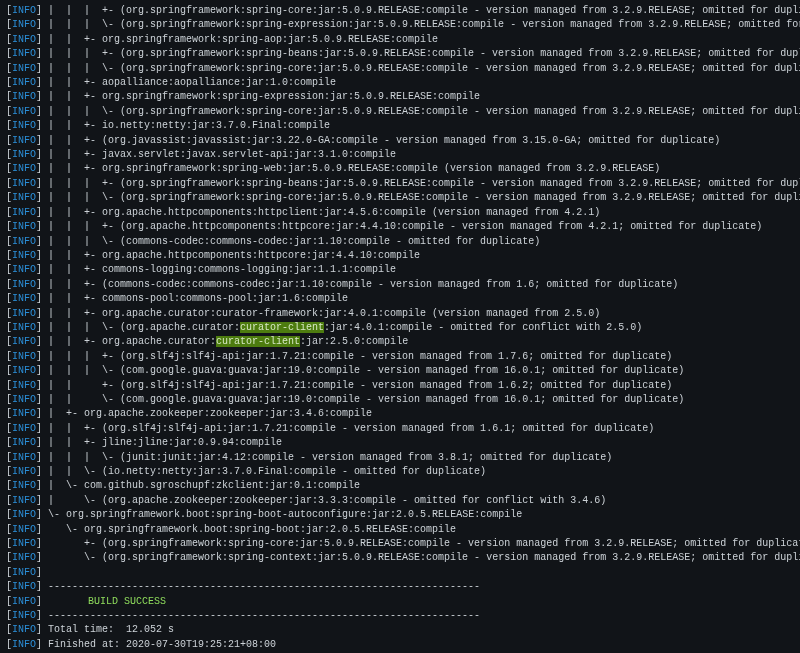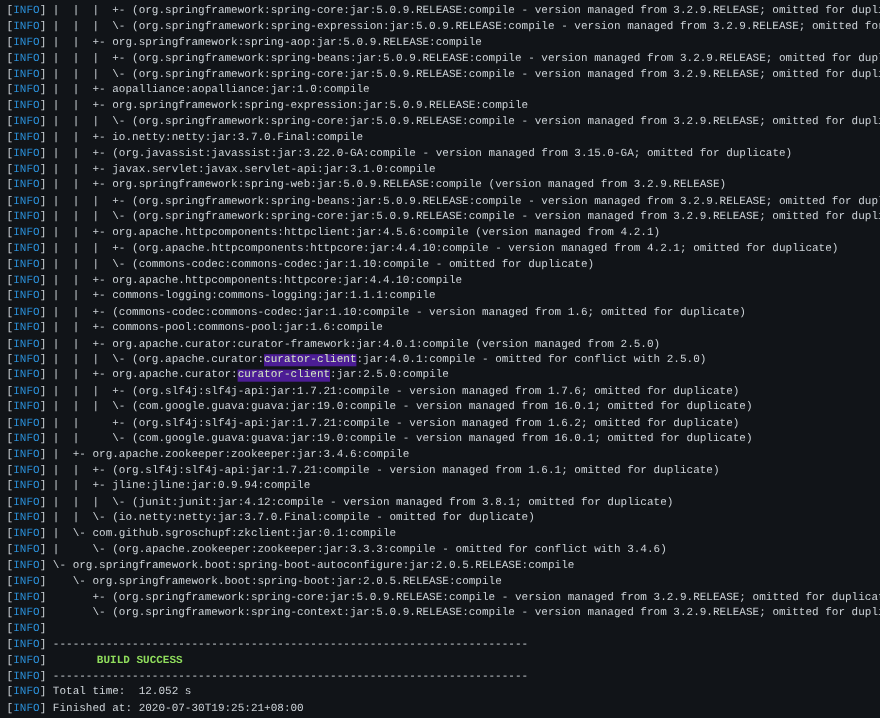--- a/index.html
+++ b/index.html
@@ -16,26 +16,26 @@
   }
   #console {
     padding: 4px 6px;
     white-space: pre;
   }
   .line { display: block; }
   .bracket { color: #cdd3d8; }
   .level-info { color: #2b8fd8; } 
   .tree, .text { color: #cdd3d8; }
   .highlight {
-    background: #4c1d95; 
+    background: #4d7c0f; 
     color: #d6e8c4;
   }
   .success {
     color: #8fdc5c;
-    font-weight: bold;
+    font-weight: normal;
     padding-left: 40px;
   }
   .dashes { color: #cdd3d8; }
 </style>
 </head>
 <body>
 
 <div id="console"><span class="line"><span class="bracket">[<span class="level-info">INFO</span>] </span><span class="tree">|  |  |  +- </span><span class="text">(org.springframework:spring-core:jar:5.0.9.RELEASE:compile - version managed from 3.2.9.RELEASE; omitted for duplicate)</span></span><span class="line"><span class="bracket">[<span class="level-info">INFO</span>] </span><span class="tree">|  |  |  \- </span><span class="text">(org.springframework:spring-expression:jar:5.0.9.RELEASE:compile - version managed from 3.2.9.RELEASE; omitted for duplicate)</span></span><span class="line"><span class="bracket">[<span class="level-info">INFO</span>] </span><span class="tree">|  |  +- </span><span class="text">org.springframework:spring-aop:jar:5.0.9.RELEASE:compile</span></span><span class="line"><span class="bracket">[<span class="level-info">INFO</span>] </span><span class="tree">|  |  |  +- </span><span class="text">(org.springframework:spring-beans:jar:5.0.9.RELEASE:compile - version managed from 3.2.9.RELEASE; omitted for duplicate)</span></span><span class="line"><span class="bracket">[<span class="level-info">INFO</span>] </span><span class="tree">|  |  |  \- </span><span class="text">(org.springframework:spring-core:jar:5.0.9.RELEASE:compile - version managed from 3.2.9.RELEASE; omitted for duplicate)</span></span><span class="line"><span class="bracket">[<span class="level-info">INFO</span>] </span><span class="tree">|  |  +- </span><span class="text">aopalliance:aopalliance:jar:1.0:compile</span></span><span class="line"><span class="bracket">[<span class="level-info">INFO</span>] </span><span class="tree">|  |  +- </span><span class="text">org.springframework:spring-expression:jar:5.0.9.RELEASE:compile</span></span><span class="line"><span class="bracket">[<span class="level-info">INFO</span>] </span><span class="tree">|  |  |  \- </span><span class="text">(org.springframework:spring-core:jar:5.0.9.RELEASE:compile - version managed from 3.2.9.RELEASE; omitted for duplicate)</span></span><span class="line"><span class="bracket">[<span class="level-info">INFO</span>] </span><span class="tree">|  |  +- </span><span class="text">io.netty:netty:jar:3.7.0.Final:compile</span></span><span class="line"><span class="bracket">[<span class="level-info">INFO</span>] </span><span class="tree">|  |  +- </span><span class="text">(org.javassist:javassist:jar:3.22.0-GA:compile - version managed from 3.15.0-GA; omitted for duplicate)</span></span><span class="line"><span class="bracket">[<span class="level-info">INFO</span>] </span><span class="tree">|  |  +- </span><span class="text">javax.servlet:javax.servlet-api:jar:3.1.0:compile</span></span><span class="line"><span class="bracket">[<span class="level-info">INFO</span>] </span><span class="tree">|  |  +- </span><span class="text">org.springframework:spring-web:jar:5.0.9.RELEASE:compile (version managed from 3.2.9.RELEASE)</span></span><span class="line"><span class="bracket">[<span class="level-info">INFO</span>] </span><span class="tree">|  |  |  +- </span><span class="text">(org.springframework:spring-beans:jar:5.0.9.RELEASE:compile - version managed from 3.2.9.RELEASE; omitted for duplicate)</span></span><span class="line"><span class="bracket">[<span class="level-info">INFO</span>] </span><span class="tree">|  |  |  \- </span><span class="text">(org.springframework:spring-core:jar:5.0.9.RELEASE:compile - version managed from 3.2.9.RELEASE; omitted for duplicate)</span></span><span class="line"><span class="bracket">[<span class="level-info">INFO</span>] </span><span class="tree">|  |  +- </span><span class="text">org.apache.httpcomponents:httpclient:jar:4.5.6:compile (version managed from 4.2.1)</span></span><span class="line"><span class="bracket">[<span class="level-info">INFO</span>] </span><span class="tree">|  |  |  +- </span><span class="text">(org.apache.httpcomponents:httpcore:jar:4.4.10:compile - version managed from 4.2.1; omitted for duplicate)</span></span><span class="line"><span class="bracket">[<span class="level-info">INFO</span>] </span><span class="tree">|  |  |  \- </span><span class="text">(commons-codec:commons-codec:jar:1.10:compile - omitted for duplicate)</span></span><span class="line"><span class="bracket">[<span class="level-info">INFO</span>] </span><span class="tree">|  |  +- </span><span class="text">org.apache.httpcomponents:httpcore:jar:4.4.10:compile</span></span><span class="line"><span class="bracket">[<span class="level-info">INFO</span>] </span><span class="tree">|  |  +- </span><span class="text">commons-logging:commons-logging:jar:1.1.1:compile</span></span><span class="line"><span class="bracket">[<span class="level-info">INFO</span>] </span><span class="tree">|  |  +- </span><span class="text">(commons-codec:commons-codec:jar:1.10:compile - version managed from 1.6; omitted for duplicate)</span></span><span class="line"><span class="bracket">[<span class="level-info">INFO</span>] </span><span class="tree">|  |  +- </span><span class="text">commons-pool:commons-pool:jar:1.6:compile</span></span><span class="line"><span class="bracket">[<span class="level-info">INFO</span>] </span><span class="tree">|  |  +- </span><span class="text">org.apache.curator:curator-framework:jar:4.0.1:compile (version managed from 2.5.0)</span></span><span class="line"><span class="bracket">[<span class="level-info">INFO</span>] </span><span class="tree">|  |  |  \- </span><span class="text">(org.apache.curator:</span><span class="highlight">curator-client</span><span class="text">:jar:4.0.1:compile - omitted for conflict with 2.5.0)</span></span><span class="line"><span class="bracket">[<span class="level-info">INFO</span>] </span><span class="tree">|  |  +- </span><span class="text">org.apache.curator:</span><span class="highlight">curator-client</span><span class="text">:jar:2.5.0:compile</span></span><span class="line"><span class="bracket">[<span class="level-info">INFO</span>] </span><span class="tree">|  |  |  +- </span><span class="text">(org.slf4j:slf4j-api:jar:1.7.21:compile - version managed from 1.7.6; omitted for duplicate)</span></span><span class="line"><span class="bracket">[<span class="level-info">INFO</span>] </span><span class="tree">|  |  |  \- </span><span class="text">(com.google.guava:guava:jar:19.0:compile - version managed from 16.0.1; omitted for duplicate)</span></span><span class="line"><span class="bracket">[<span class="level-info">INFO</span>] </span><span class="tree">|  |     +- </span><span class="text">(org.slf4j:slf4j-api:jar:1.7.21:compile - version managed from 1.6.2; omitted for duplicate)</span></span><span class="line"><span class="bracket">[<span class="level-info">INFO</span>] </span><span class="tree">|  |     \- </span><span class="text">(com.google.guava:guava:jar:19.0:compile - version managed from 16.0.1; omitted for duplicate)</span></span><span class="line"><span class="bracket">[<span class="level-info">INFO</span>] </span><span class="tree">|  +- </span><span class="text">org.apache.zookeeper:zookeeper:jar:3.4.6:compile</span></span><span class="line"><span class="bracket">[<span class="level-info">INFO</span>] </span><span class="tree">|  |  +- </span><span class="text">(org.slf4j:slf4j-api:jar:1.7.21:compile - version managed from 1.6.1; omitted for duplicate)</span></span><span class="line"><span class="bracket">[<span class="level-info">INFO</span>] </span><span class="tree">|  |  +- </span><span class="text">jline:jline:jar:0.9.94:compile</span></span><span class="line"><span class="bracket">[<span class="level-info">INFO</span>] </span><span class="tree">|  |  |  \- </span><span class="text">(junit:junit:jar:4.12:compile - version managed from 3.8.1; omitted for duplicate)</span></span><span class="line"><span class="bracket">[<span class="level-info">INFO</span>] </span><span class="tree">|  |  \- </span><span class="text">(io.netty:netty:jar:3.7.0.Final:compile - omitted for duplicate)</span></span><span class="line"><span class="bracket">[<span class="level-info">INFO</span>] </span><span class="tree">|  \- </span><span class="text">com.github.sgroschupf:zkclient:jar:0.1:compile</span></span><span class="line"><span class="bracket">[<span class="level-info">INFO</span>] </span><span class="tree">|     \- </span><span class="text">(org.apache.zookeeper:zookeeper:jar:3.3.3:compile - omitted for conflict with 3.4.6)</span></span><span class="line"><span class="bracket">[<span class="level-info">INFO</span>] </span><span class="tree">\- </span><span class="text">org.springframework.boot:spring-boot-autoconfigure:jar:2.0.5.RELEASE:compile</span></span><span class="line"><span class="bracket">[<span class="level-info">INFO</span>] </span><span class="tree">   \- </span><span class="text">org.springframework.boot:spring-boot:jar:2.0.5.RELEASE:compile</span></span><span class="line"><span class="bracket">[<span class="level-info">INFO</span>] </span><span class="tree">      +- </span><span class="text">(org.springframework:spring-core:jar:5.0.9.RELEASE:compile - version managed from 3.2.9.RELEASE; omitted for duplicate)</span></span><span class="line"><span class="bracket">[<span class="level-info">INFO</span>] </span><span class="tree">      \- </span><span class="text">(org.springframework:spring-context:jar:5.0.9.RELEASE:compile - version managed from 3.2.9.RELEASE; omitted for duplicate)</span></span><span class="line"><span class="bracket">[<span class="level-info">INFO</span>] </span></span><span class="line"><span class="bracket">[<span class="level-info">INFO</span>] </span><span class="dashes">------------------------------------------------------------------------</span></span><span class="line"><span class="bracket">[<span class="level-info">INFO</span>] </span><span class="success">BUILD SUCCESS</span></span><span class="line"><span class="bracket">[<span class="level-info">INFO</span>] </span><span class="dashes">------------------------------------------------------------------------</span></span><span class="line"><span class="bracket">[<span class="level-info">INFO</span>] </span><span class="text">Total time:  12.052 s</span></span><span class="line"><span class="bracket">[<span class="level-info">INFO</span>] </span><span class="text">Finished at: 2020-07-30T19:25:21+08:00</span></span><span class="line"></span></div>
 
 </body></html>

